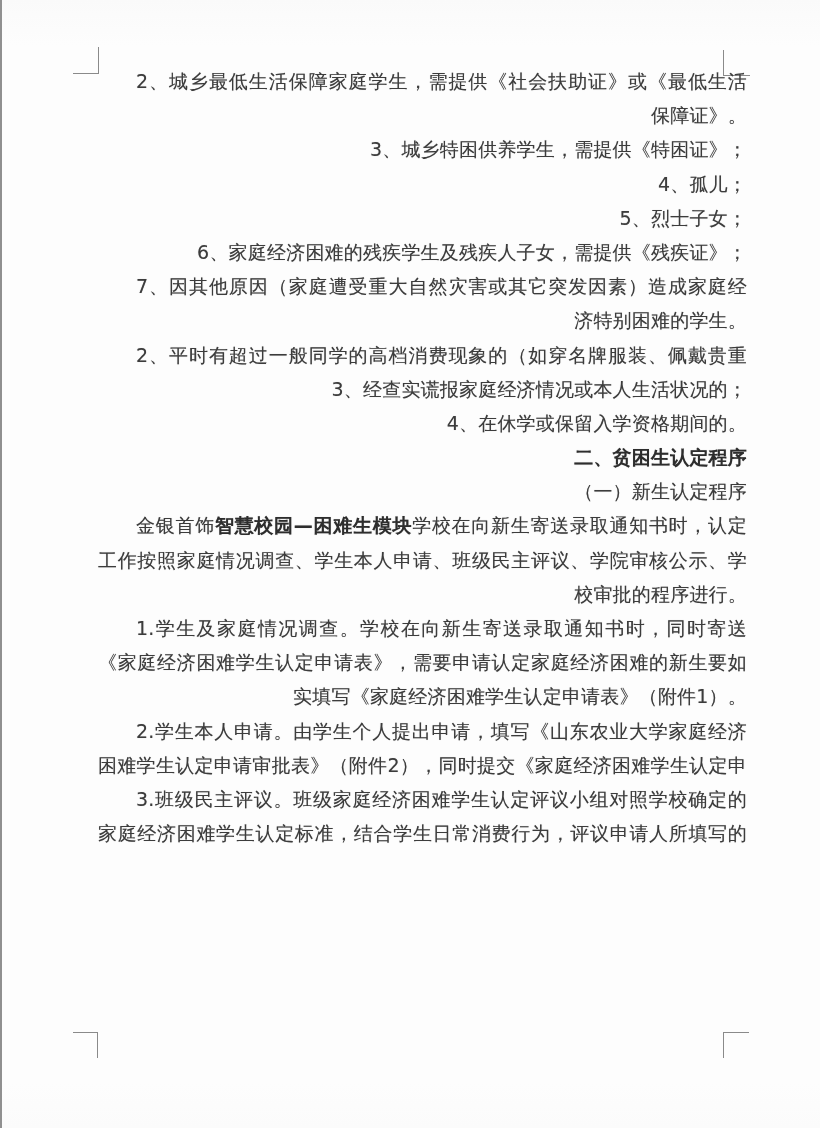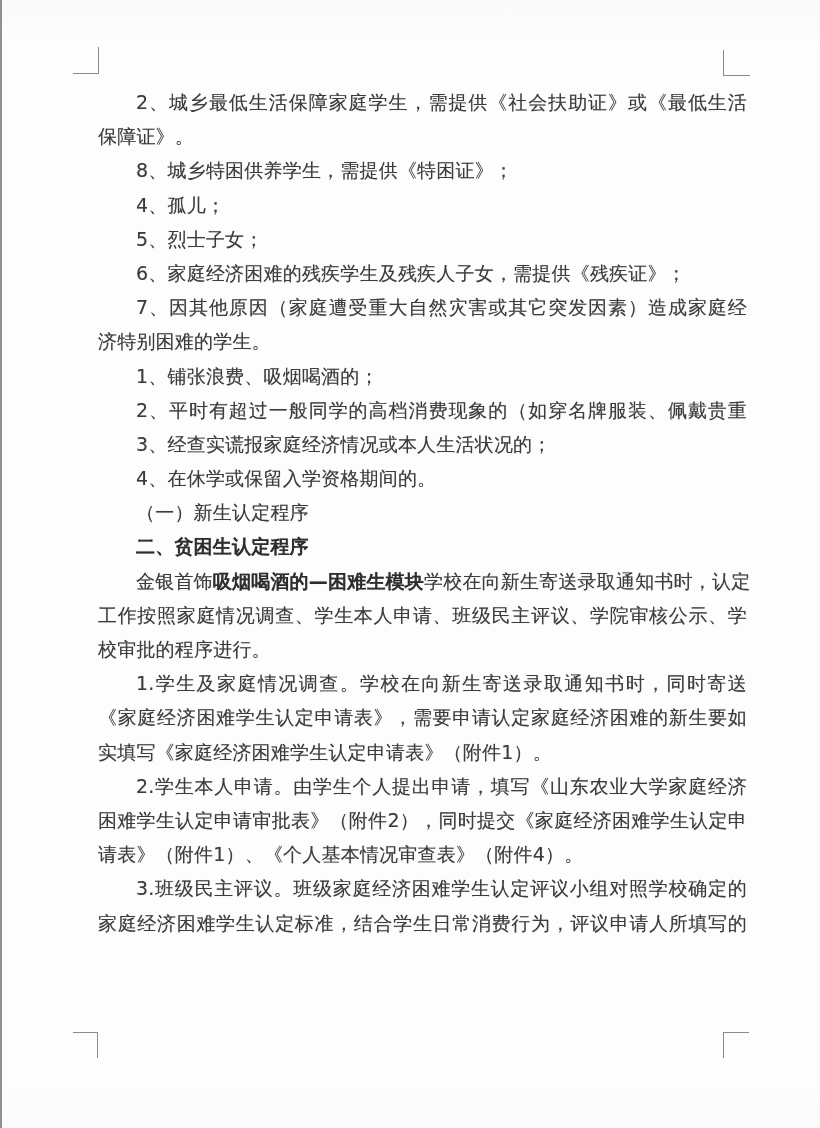--- a/index.html
+++ b/index.html
@@ -41,31 +41,32 @@
     border-right: 1.5px solid #8a8a8a;
   }
   .crop-mark.br {
     left: 723px; top: 1032px; width: 25px; height: 25px;
     border-top: 1.5px solid #8a8a8a;
     border-left: 1.5px solid #8a8a8a;
   }
   .text-block {
     position: absolute;
     left: 98px;
-    top: 85px;
+    top: 64px;
     width: 649px;
   }
   .line {
     height: 34.2px;
     line-height: 34.2px;
     font-size: 19px;
     color: #3c3c3c;
     white-space: nowrap;
     letter-spacing: 0.2px;
     text-shadow: 0 0 0.7px rgba(60,60,60,0.45);
+    text-align: right;
   }
   .line.indent { text-indent: 38px; }
   .line.justify {
     text-align: justify;
     text-align-last: justify;
   }
   .seg.bold {
     font-weight: bold;
     color: #2d2d2d;
   }
@@ -75,37 +76,35 @@
 
 <div class="page">
   <div class="edge-line"></div>
   <div class="crop-mark tl"></div>
   <div class="crop-mark tr"></div>
   <div class="crop-mark bl"></div>
   <div class="crop-mark br"></div>
   <div class="text-block" id="text-block">
       <div class="line indent justify"><span class="seg">2、城乡最低生活保障家庭学生，需提供《社会扶助证》或《最低生活</span></div>
       <div class="line"><span class="seg">保障证》。</span></div>
-      <div class="line indent"><span class="seg">8、城乡特困供养学生，需提供《特困证》；</span></div>
+      <div class="line indent"><span class="seg">3、城乡特困供养学生，需提供《特困证》；</span></div>
       <div class="line indent"><span class="seg">4、孤儿；</span></div>
       <div class="line indent"><span class="seg">5、烈士子女；</span></div>
       <div class="line indent"><span class="seg">6、家庭经济困难的残疾学生及残疾人子女，需提供《残疾证》；</span></div>
       <div class="line indent justify"><span class="seg">7、因其他原因（家庭遭受重大自然灾害或其它突发因素）造成家庭经</span></div>
       <div class="line"><span class="seg">济特别困难的学生。</span></div>
-      <div class="line indent"><span class="seg">1、铺张浪费、吸烟喝酒的；</span></div>
       <div class="line indent justify"><span class="seg">2、平时有超过一般同学的高档消费现象的（如穿名牌服装、佩戴贵重</span></div>
       <div class="line indent"><span class="seg">3、经查实谎报家庭经济情况或本人生活状况的；</span></div>
       <div class="line indent"><span class="seg">4、在休学或保留入学资格期间的。</span></div>
+      <div class="line indent"><span class="seg bold">二、贫困生认定程序</span></div>
       <div class="line indent"><span class="seg">（一）新生认定程序</span></div>
-      <div class="line indent"><span class="seg bold">二、贫困生认定程序</span></div>
-      <div class="line indent justify"><span class="seg">金银首饰</span><span class="seg bold">吸烟喝酒的—困难生模块</span><span class="seg">学校在向新生寄送录取通知书时，认定</span></div>
+      <div class="line indent justify"><span class="seg">金银首饰</span><span class="seg bold">智慧校园—困难生模块</span><span class="seg">学校在向新生寄送录取通知书时，认定</span></div>
       <div class="line justify"><span class="seg">工作按照家庭情况调查、学生本人申请、班级民主评议、学院审核公示、学</span></div>
       <div class="line"><span class="seg">校审批的程序进行。</span></div>
       <div class="line indent justify"><span class="seg">1.学生及家庭情况调查。学校在向新生寄送录取通知书时，同时寄送</span></div>
       <div class="line justify"><span class="seg">《家庭经济困难学生认定申请表》，需要申请认定家庭经济困难的新生要如</span></div>
       <div class="line"><span class="seg">实填写《家庭经济困难学生认定申请表》（附件1）。</span></div>
       <div class="line indent justify"><span class="seg">2.学生本人申请。由学生个人提出申请，填写《山东农业大学家庭经济</span></div>
       <div class="line justify"><span class="seg">困难学生认定申请审批表》（附件2），同时提交《家庭经济困难学生认定申</span></div>
-      <div class="line"><span class="seg">请表》（附件1）、《个人基本情况审查表》（附件4）。</span></div>
       <div class="line indent justify"><span class="seg">3.班级民主评议。班级家庭经济困难学生认定评议小组对照学校确定的</span></div>
       <div class="line justify"><span class="seg">家庭经济困难学生认定标准，结合学生日常消费行为，评议申请人所填写的</span></div>
     </div>
 </div>
 
 </body></html>

